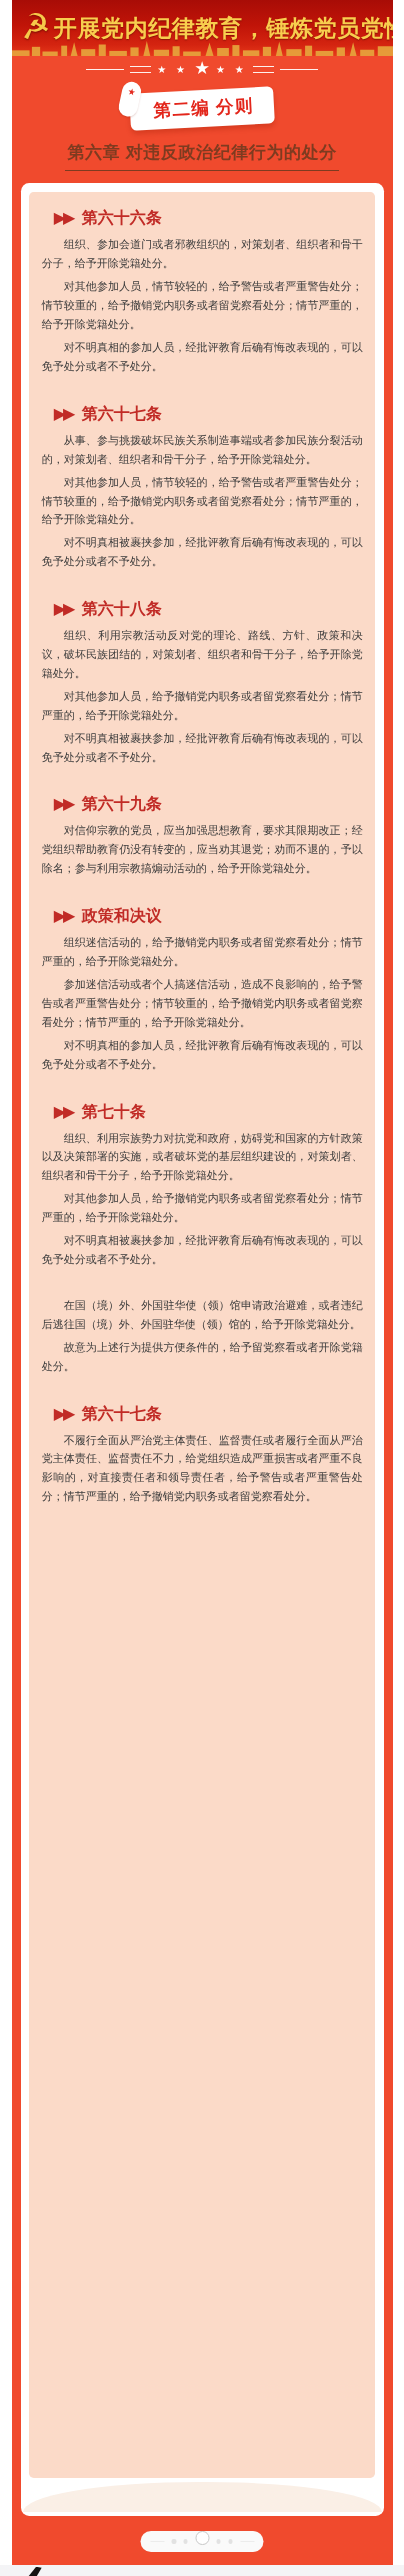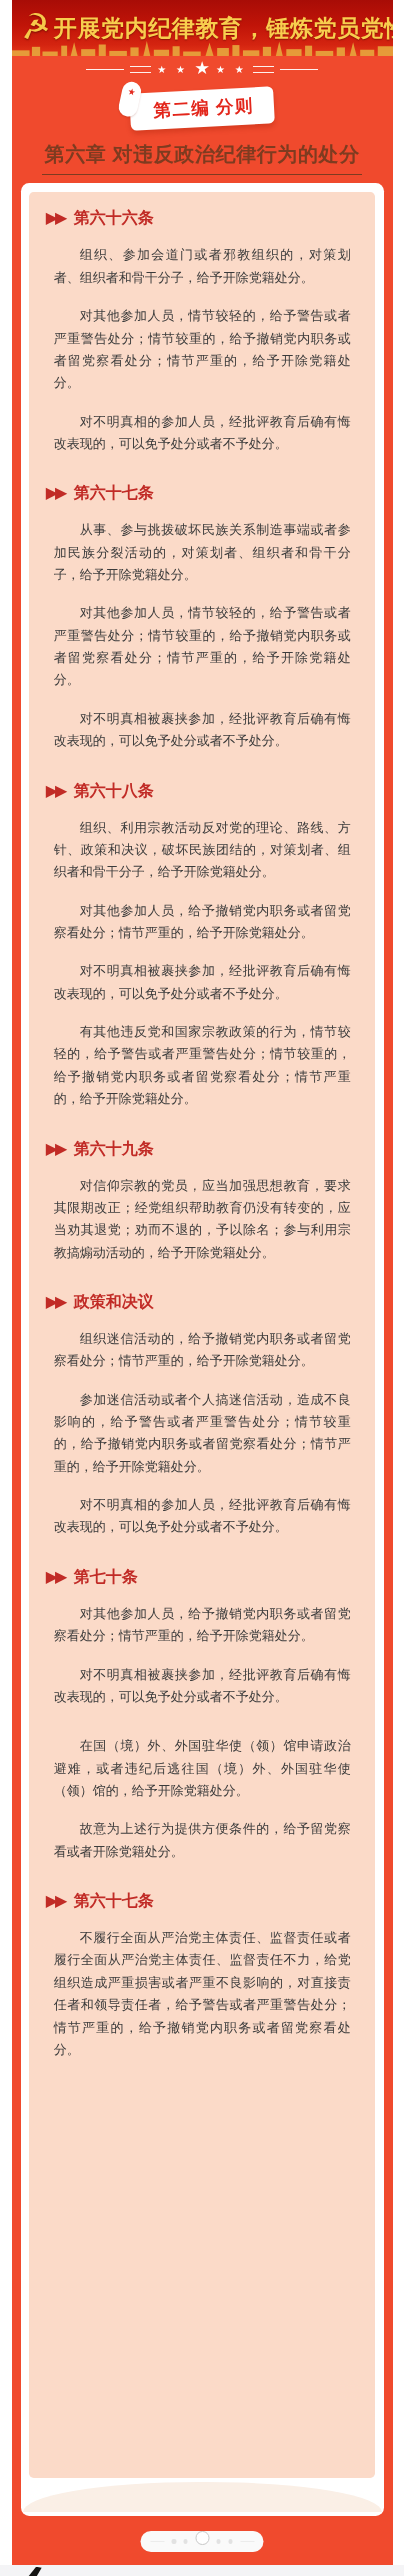--- a/index.html
+++ b/index.html
@@ -45,44 +45,44 @@
   .badge-label{font-size:17.6px;font-weight:bold;color:#e3261b;letter-spacing:1.2px;}
   .badge-tab{
     position:absolute;left:-8.8px;top:-11.7px;width:19.3px;height:35px;background:#ffffff;
     border-radius:10px;transform:rotate(15deg);box-shadow:0 1.2px 1.8px rgba(120,20,5,.18);
     text-align:center;padding-top:4.1px;box-sizing:border-box;
   }
   .badge-tab-star{font-size:8.8px;color:#e3261b;line-height:1;}
   
   .chapter-row{text-align:center;margin-top:15.2px;height:30.5px;}
   .chapter-title{
-    display:inline-block;font-size:20px;font-weight:bold;color:#7e3b20;
+    display:inline-block;font-size:17px;font-weight:bold;color:#7e3b20;
     letter-spacing:0.6px;border-bottom:1.8px solid #7e3b20;padding:0 2.3px 5.9px 2.3px;
   }
   
   .card{
     position:relative;width:363px;height:2333px;margin:11.7px auto 0;background:#ffffff;
     border-radius:8.2px;box-sizing:border-box;padding:8.8px;overflow:hidden;
   }
   .panel{
     background:#fbdac8;border-radius:4.7px;height:2286px;box-sizing:border-box;
     padding:15.2px 8.2px;overflow:hidden;
   }
   .card-wave{
     width:104%;margin-left:-2%;height:30.5px;background:#faefe6;
     border-radius:50% 50% 0 0 / 100% 100% 0 0;margin-top:3.5px;
   }
   .article{margin-bottom:27px;}
   .article:last-child{margin-bottom:0;}
   .article-heading{
-    font-size:16px;font-weight:bold;color:#c12b26;line-height:21px;margin:0 0 7px 8px;
+    font-size:16px;font-weight:bold;color:#c12b26;line-height:21px;margin:0 0 7px 16px;
   }
   .article-marker{letter-spacing:-2.9px;margin-right:4.7px;}
   .para{
-    margin:16px;font-size:13px;color:#3b3b3b;line-height:1.72;text-indent:2em;
+    margin:4px;font-size:11px;color:#3b3b3b;line-height:1.72;text-indent:2em;
     text-align:justify;word-break:break-all;
   }
   
   .pill{
     position:absolute;left:50%;bottom:13px;transform:translateX(-50%);
     width:123px;height:21px;background:#fafafa;border-radius:10.6px;
     display:flex;align-items:center;justify-content:center;gap:7.6px;
   }
   .pill-dash{width:14px;height:1.2px;background:#ececec;}
   .pill-dot{width:4.1px;height:4.1px;border-radius:50%;background:#e2e2e2;}
@@ -193,21 +193,20 @@
 
   <div class="article">
     <h3 class="article-heading">
       <span class="article-marker">▶▶</span>
       <span>第六十八条</span>
     </h3>
     <div>
             <p class="para">组织、利用宗教活动反对党的理论、路线、方针、政策和决议，破坏民族团结的，对策划者、组织者和骨干分子，给予开除党籍处分。</p>
             <p class="para">对其他参加人员，给予撤销党内职务或者留党察看处分；情节严重的，给予开除党籍处分。</p>
             <p class="para">对不明真相被裹挟参加，经批评教育后确有悔改表现的，可以免予处分或者不予处分。</p>
-            <p class="para">有其他违反党和国家宗教政策的行为，情节较轻的，给予警告或者严重警告处分；情节较重的，给予撤销党内职务或者留党察看处分；情节严重的，给予开除党籍处分。</p>
           </div>
   </div>
 
   <div class="article">
     <h3 class="article-heading">
       <span class="article-marker">▶▶</span>
       <span>第六十九条</span>
     </h3>
     <div>
             <p class="para">对信仰宗教的党员，应当加强思想教育，要求其限期改正；经党组织帮助教育仍没有转变的，应当劝其退党；劝而不退的，予以除名；参与利用宗教搞煽动活动的，给予开除党籍处分。</p>
@@ -225,20 +224,21 @@
             <p class="para">对不明真相的参加人员，经批评教育后确有悔改表现的，可以免予处分或者不予处分。</p>
           </div>
   </div>
 
   <div class="article">
     <h3 class="article-heading">
       <span class="article-marker">▶▶</span>
       <span>第七十条</span>
     </h3>
     <div>
+            <p class="para">组织、利用宗族势力对抗党和政府，妨碍党和国家的方针政策以及决策部署的实施，或者破坏党的基层组织建设的，对策划者、组织者和骨干分子，给予开除党籍处分。</p>
             <p class="para">对其他参加人员，给予撤销党内职务或者留党察看处分；情节严重的，给予开除党籍处分。</p>
             <p class="para">对不明真相被裹挟参加，经批评教育后确有悔改表现的，可以免予处分或者不予处分。</p>
           </div>
   </div>
 
   <div class="article">
     <div>
             <p class="para">在国（境）外、外国驻华使（领）馆申请政治避难，或者违纪后逃往国（境）外、外国驻华使（领）馆的，给予开除党籍处分。</p>
             <p class="para">故意为上述行为提供方便条件的，给予留党察看或者开除党籍处分。</p>
           </div>

